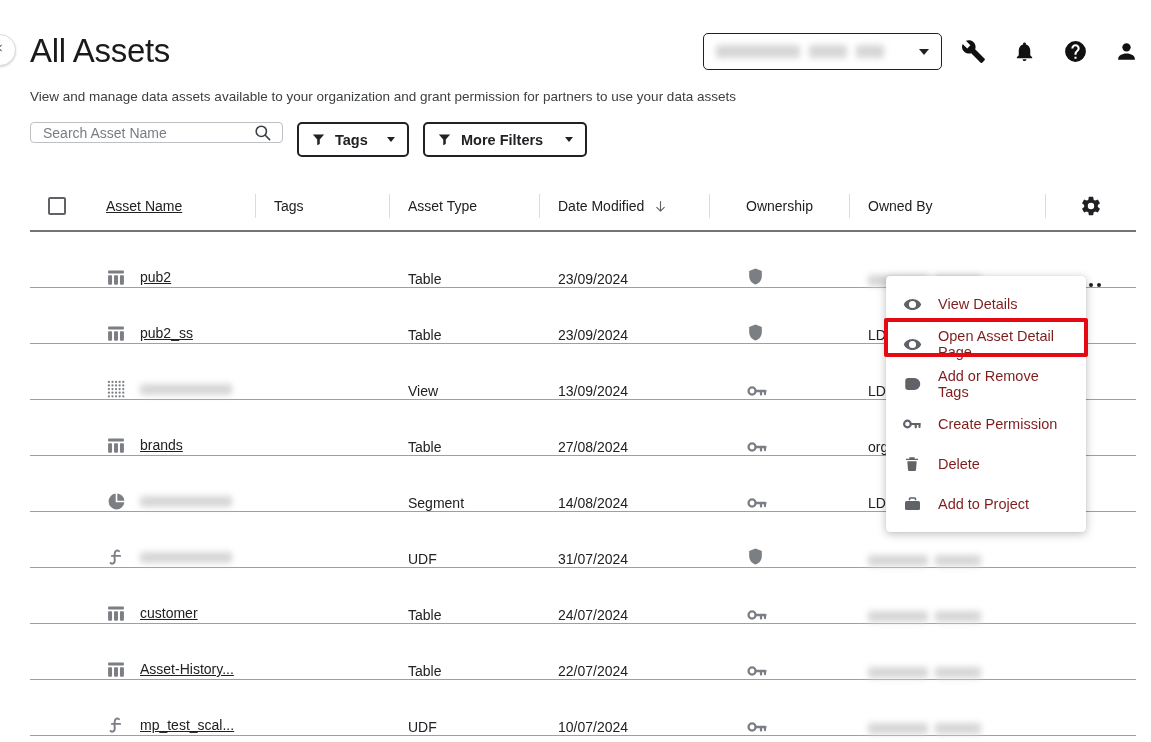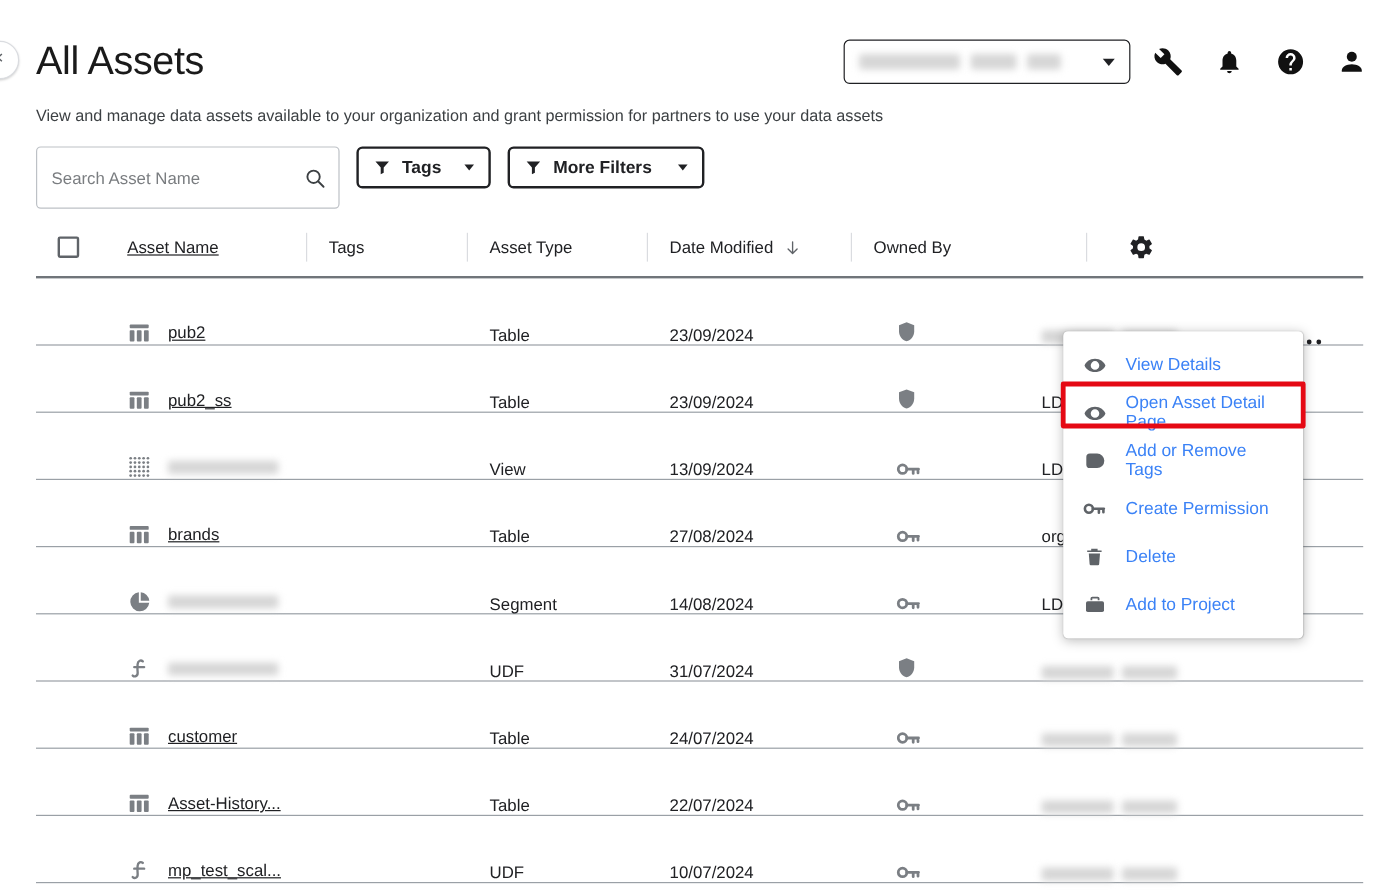--- a/index.html
+++ b/index.html
@@ -64,21 +64,21 @@
   
   .hdr-icons {
     position: absolute; left: 958px; top: 36px;
     display: flex; align-items: center; gap: 21px;
   }
   .hdr-icons .ico { width: 30px; height: 30px; display:flex; align-items:center; justify-content:center; color:#111; }
 
   
   .search-box {
     position: absolute; left: 30px; top: 122px;
-    width: 253px; height: 52px;
+    width: 253px; height: 21px;
     border: 1px solid #bdc1c6; border-radius: 4px;
     display: flex; align-items: center; padding: 0 10px 0 12px;
     background: #fff;
   }
   .search-box input {
     flex: 1; border: 0; outline: 0; font-size: 14px;
     font-family: "Liberation Sans", sans-serif; color: #3c4043;
     background: transparent;
   }
   .search-box input::placeholder { color: #7a7d80; }
@@ -145,21 +145,21 @@
   .ctx-menu {
     position: absolute; left: 886px; top: 276px;
     width: 200px; background: #fff;
     border-radius: 4px;
     box-shadow: 0 2px 10px rgba(0,0,0,.26), 0 0 1px rgba(0,0,0,.18);
     padding: 8px 0; z-index: 40;
   }
   .ctx-item {
     display: flex; align-items: center; gap: 16px;
     height: 40px; padding: 0 16px; cursor: pointer;
-    font-size: 14.5px; color: #3b82f6;
+    font-size: 14.5px; color: #7f1d1d;
   }
   .ctx-item .mico { width: 20px; display:flex; align-items:center; justify-content:center; color:#5f6368; flex:none;}
   .ctx-highlight {
     position: absolute; left: 884px; top: 318px;
     width: 204px; height: 39px;
     border: 4px solid #e50914; border-radius: 2px;
     background: transparent; z-index: 50; pointer-events: none;
   }
 </style>
 </head>
@@ -250,20 +250,21 @@
       <div class="th c-tags divider">Tags</div>
       <div class="th c-type divider">Asset Type</div>
       <div class="th c-date divider">
         <span>Date Modified</span>
         <span class="sort-arrow">
           <svg width="15" height="15" viewBox="0 0 24 24" fill="none" stroke="currentColor" stroke-width="1.8">
               <path d="M12 4v15M6 13.5l6 6 6-6" stroke-linecap="round" stroke-linejoin="round"></path>
             </svg>
         </span>
       </div>
+      <div class="th c-own divider">Ownership</div>
       <div class="th c-by divider">Owned By</div>
       <div class="th c-act">
         <span style="color:#202124;display:flex">
           <svg width="22" height="22" viewBox="0 0 24 24" fill="currentColor">
               <path d="M19.43 12.98c.04-.32.07-.64.07-.98s-.03-.66-.07-.98l2.11-1.65a.5.5 0 0 0 .12-.64l-2-3.46a.5.5 0 0 0-.61-.22l-2.49 1a7.3 7.3 0 0 0-1.69-.98l-.38-2.65A.49.49 0 0 0 14 2h-4a.49.49 0 0 0-.49.42l-.38 2.65c-.61.25-1.17.59-1.69.98l-2.49-1a.5.5 0 0 0-.61.22l-2 3.46a.5.5 0 0 0 .12.64l2.11 1.65c-.04.32-.07.65-.07.98s.03.66.07.98l-2.11 1.65a.5.5 0 0 0-.12.64l2 3.46c.12.22.39.3.61.22l2.49-1c.52.39 1.08.73 1.69.98l.38 2.65c.04.24.24.42.49.42h4c.25 0 .45-.18.49-.42l.38-2.65c.61-.25 1.17-.59 1.69-.98l2.49 1c.22.08.49 0 .61-.22l2-3.46a.5.5 0 0 0-.12-.64l-2.11-1.65zM12 15.5A3.5 3.5 0 1 1 12 8.5a3.5 3.5 0 0 1 0 7z"></path>
             </svg>
         </span>
       </div>
     </div>
     <div id="tbody">

